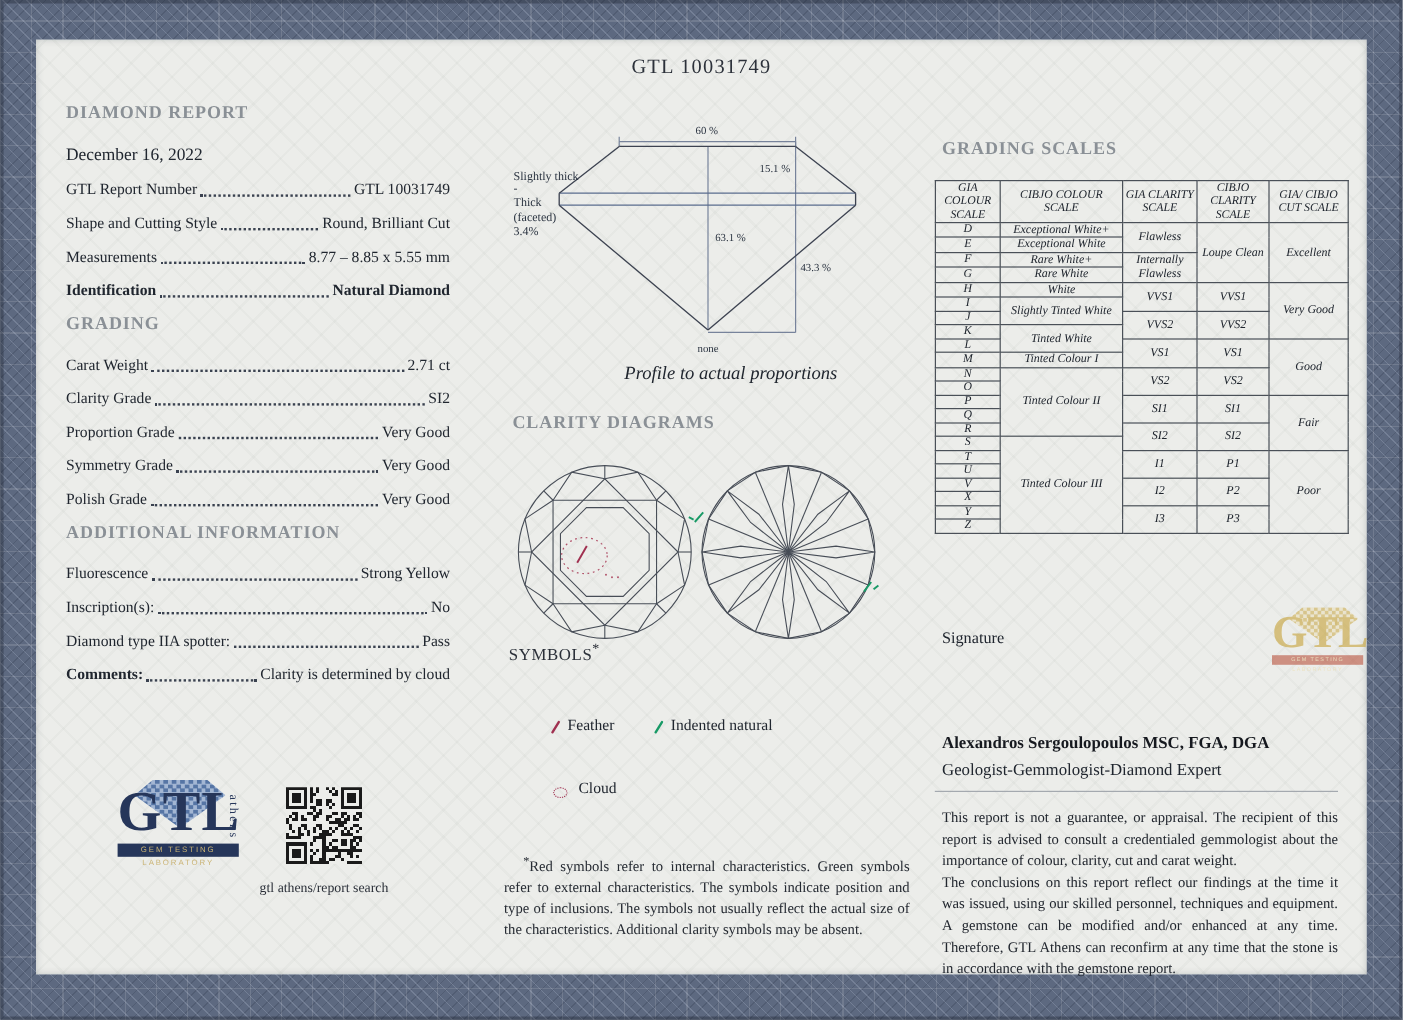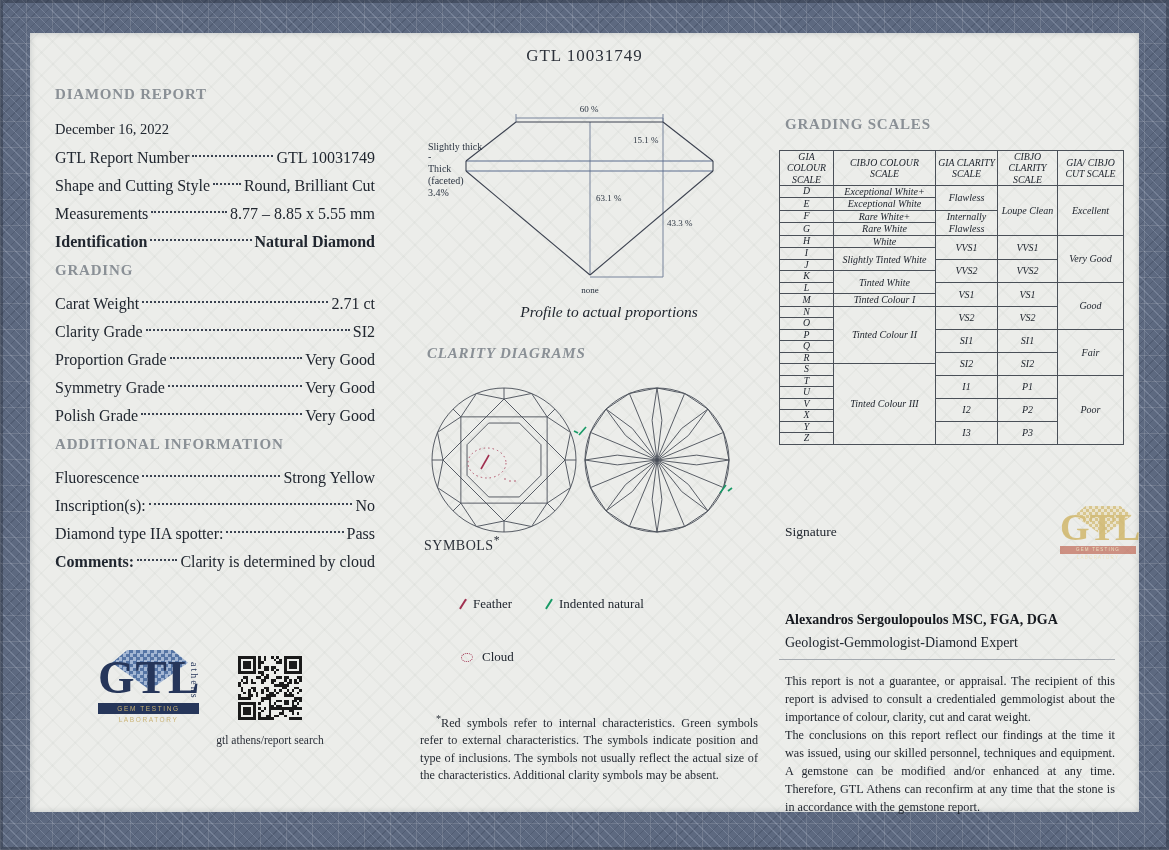--- a/index.html
+++ b/index.html
@@ -21,21 +21,21 @@
     background-color:#ecedea;
     box-shadow: inset 0 0 6px rgba(60,70,80,.25);
   }
   .abs { position:absolute; }
   .report-number { left:0; right:0; top:46px; text-align:center; font-size:17px; letter-spacing:1px; color:#2c313a; }
   .sec-h { font-weight:bold; color:#8a9096; font-size:15px; letter-spacing:.8px; line-height:20px; }
   .col-left { left:55px; top:84px; width:320px; color:#20262f; }
   .date-line { margin-top:16px; font-size:14.5px; line-height:19px; }
   .rows { margin-top:9px; }
   .rows.g { margin-top:14px; }
-  .info-row { display:flex; align-items:center; font-size:16px; line-height:19px; margin-bottom:9px; }
+  .info-row { display:flex; align-items:flex-end; font-size:13px; line-height:19px; margin-bottom:9px; }
   .info-row .lab { white-space:nowrap; }
   .info-row .val { white-space:nowrap; }
   .info-row .b { font-weight:bold; }
   .leader { flex:1 1 auto; min-width:10px; border-bottom:2px dotted #3a4250; margin:0 3px 3px 3px; }
   .mt-g { }
   .mt-a { margin-top:5px; }
 
   .gtl-logo { left:98px; top:650px; width:105px; height:66px; }
   .logo-diamond { position:absolute; left:14px; top:0; width:76px; height:40px;
     clip-path:polygon(20% 0, 80% 0, 100% 32%, 50% 100%, 0 32%);
@@ -43,24 +43,24 @@
   .logo-text { position:absolute; left:0; top:4px; font-size:47px; line-height:1; font-weight:bold; color:#26365a; letter-spacing:1px; }
   .logo-athens { position:absolute; left:91px; top:12px; writing-mode:vertical-rl; font-size:10px; letter-spacing:2px; color:#26365a; }
   .logo-banner { position:absolute; left:0; top:53px; width:101px; height:11px; background:#26365a; color:#cbb475;
     font-size:6.5px; letter-spacing:1.6px; text-align:center; line-height:11px; font-family:"Liberation Sans",sans-serif; }
   .qr-wrap { left:238px; top:656px; width:64px; height:64px; }
   .qr-caption { left:206px; top:734px; width:128px; text-align:center; font-size:11.5px; color:#2a2f38; }
 
   .col-center-h1 { left:427px; top:88px; }
   .prop-svg { left:428px; top:102px; }
   .profile-caption { left:453px; top:303px; width:312px; text-align:center; font-size:15.5px; color:#20262f;font-style:italic; }
-  .col-center-h2 { left:427px; top:343px;font-style:italic; }
+  .col-center-h2 { left:427px; top:343px; }
   .clarity-svg { left:425px; top:385px; }
   .symbols-title { left:424px; top:534px; font-size:14px; letter-spacing:.5px; color:#2a2f38; }
-  .sym-item { position:absolute; display:flex; align-items:center; gap:9px; font-size:13px; color:#20262f; }
+  .sym-item { position:absolute; display:flex; align-items:flex-end; gap:9px; font-size:13px; color:#20262f; }
   .slash { display:inline-block; width:2px; height:12px; transform:rotate(32deg); border-radius:1px; }
   .slash.red { background:#a03050; }
   .slash.green { background:#189a66; }
   .cloud-ic { display:inline-block; width:12px; height:9px; border:1px dotted #a03050; border-radius:50%; }
   .footnote { left:420px; top:712px; width:338px; font-size:12.2px; line-height:1.42; text-align:justify; color:#262b33; text-indent:16px; }
 
   .scales-title { left:785px; top:114px; }
   .scales-wrap { left:779px; top:150px; }
   table.scales { border-collapse:collapse; table-layout:fixed; width:344px; font-size:10px; color:#20262f;font-style:italic; }
   table.scales th, table.scales td { border:1px solid #4a5058; text-align:center; vertical-align:middle; font-weight:normal; padding:0 1px; line-height:1.15; }

